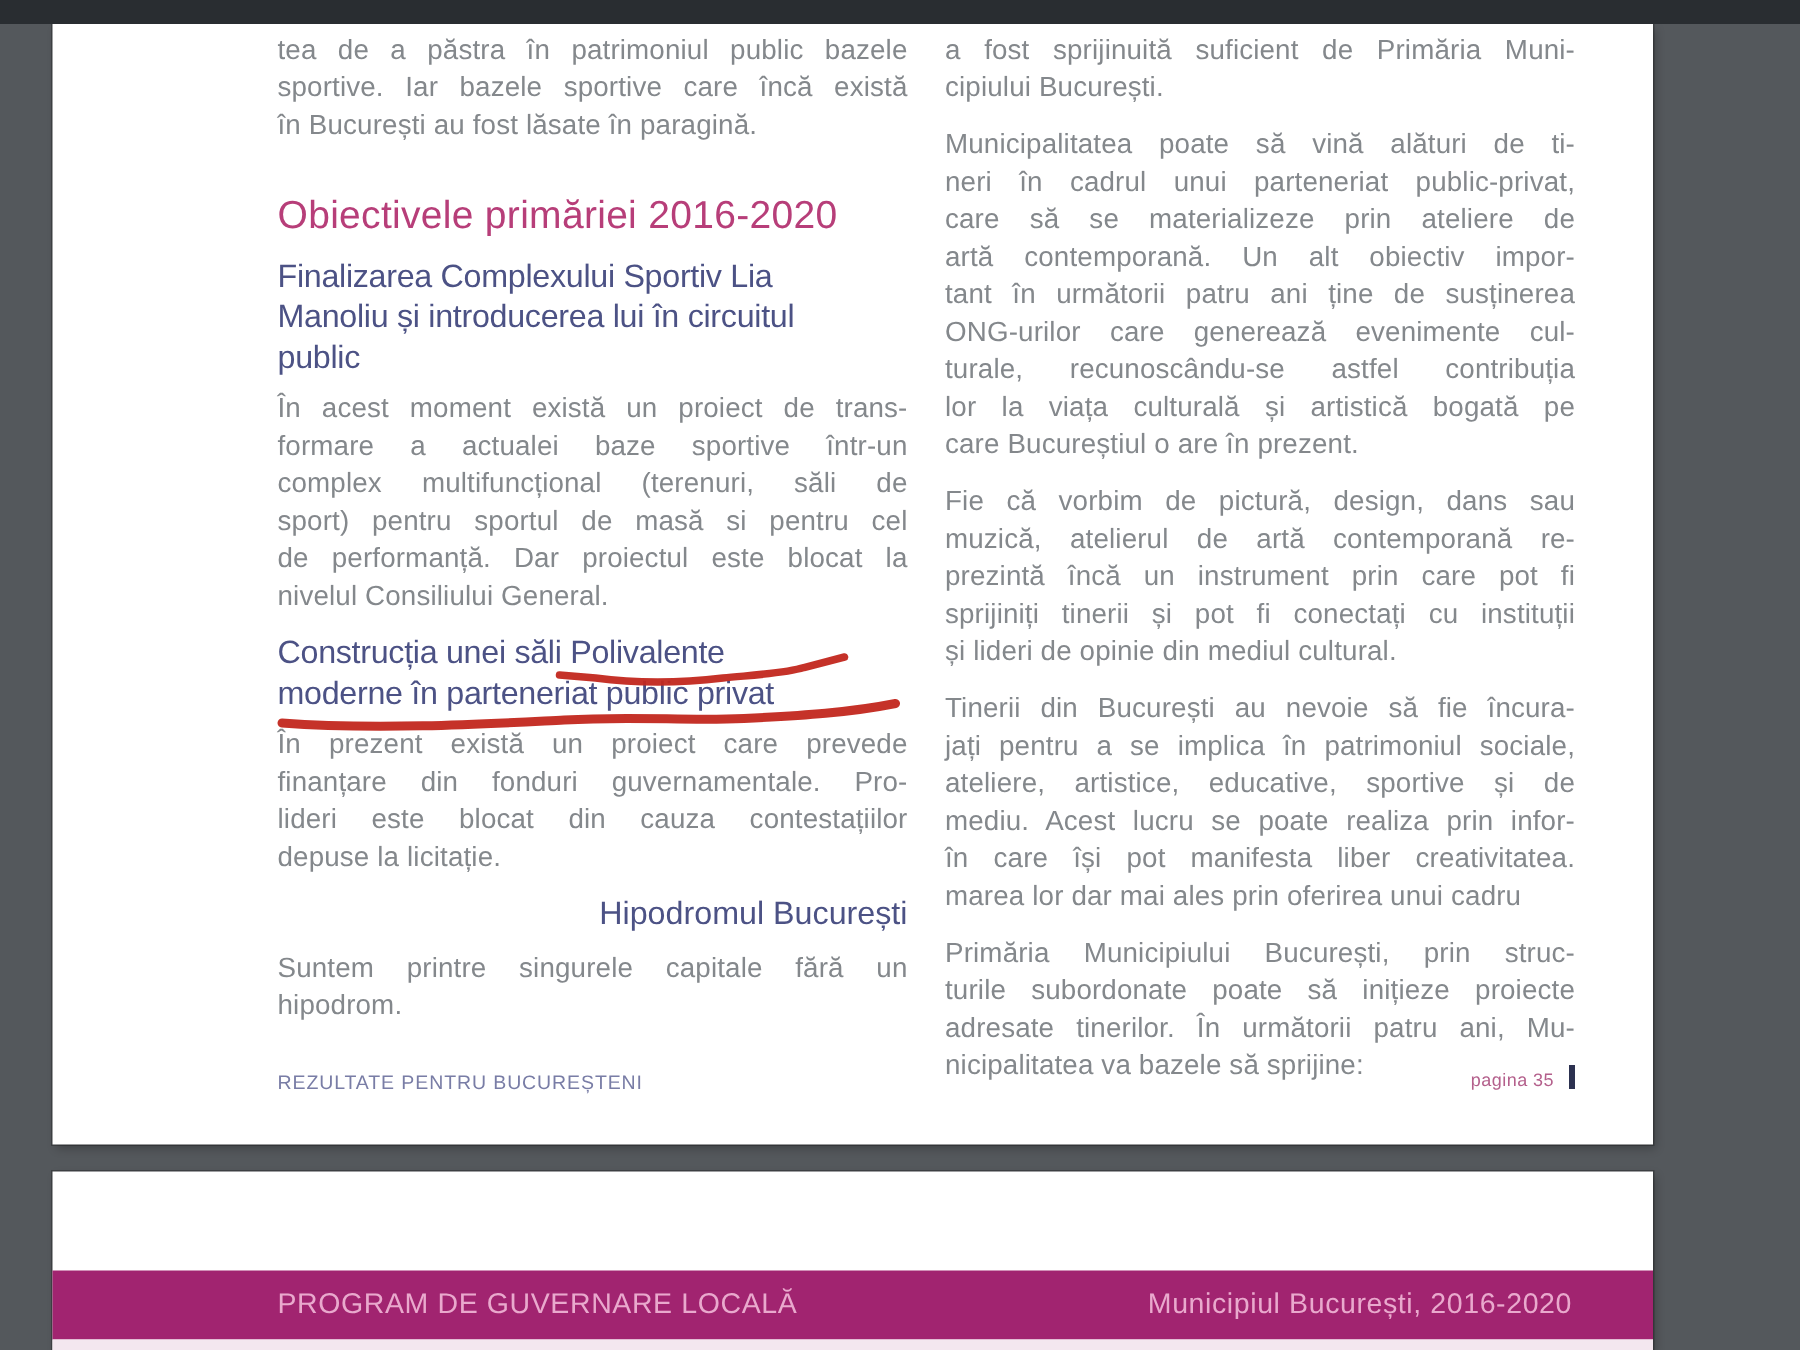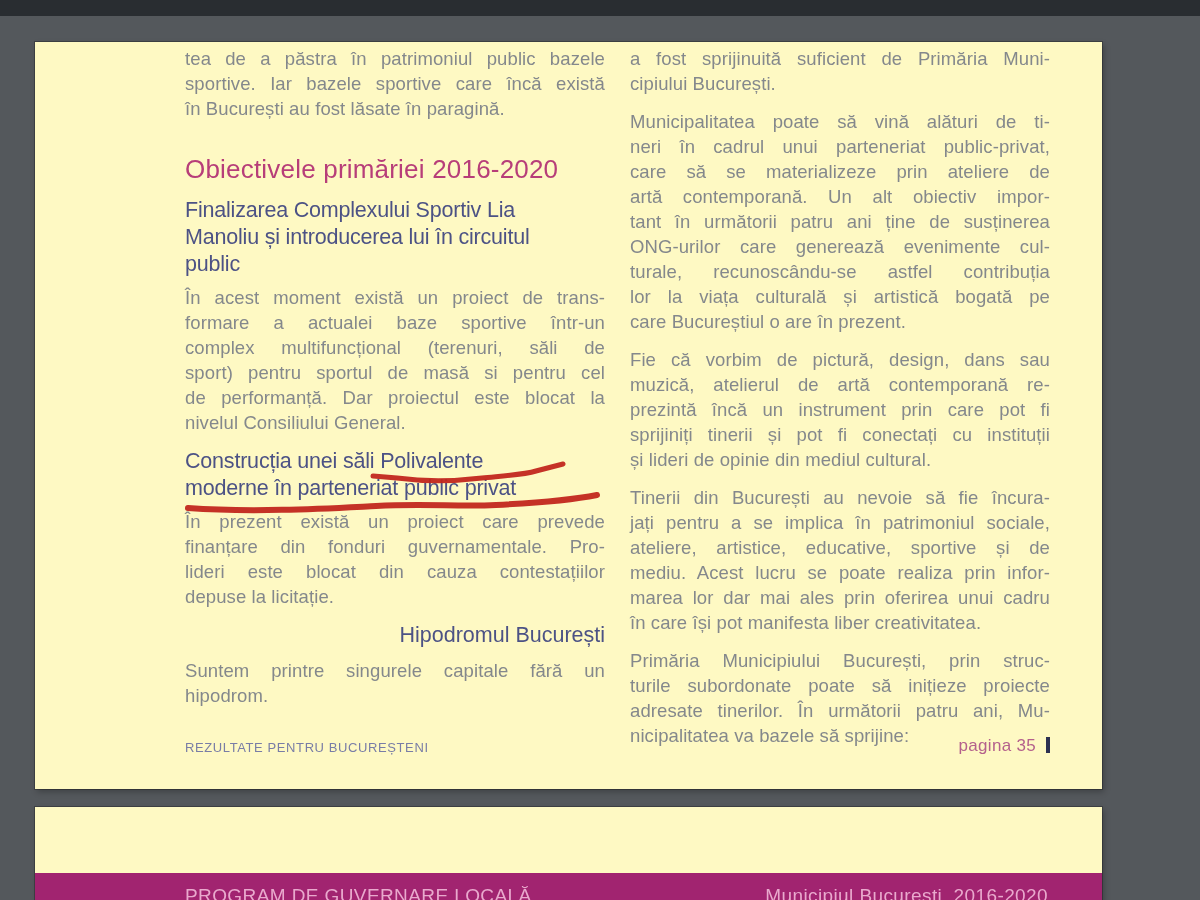--- a/index.html
+++ b/index.html
@@ -7,23 +7,22 @@
     width:1200px;height:900px;overflow:hidden;
     background:#54585c;
     font-family:"Liberation Sans","DejaVu Sans",sans-serif;
     position:relative;
   }
   .top-strip{
     position:absolute;left:0;top:0;width:1200px;height:16px;
     background:#292d31;z-index:5;
   }
   .page{
-    position:absolute;left:35px;background:#fef9c3;
+    position:absolute;left:35px;background:#ffffff;
     box-shadow:0 0 0 1px rgba(0,0,0,.25), 2px 3px 6px rgba(0,0,0,.25);
-    margin-top:26px;
   }
   .page1{top:16px;width:1067px;height:747px;}
   .page2{top:781px;width:1067px;height:119px;text-align:center;}
   .col{position:absolute;top:4px;width:420px;}
   .col-left{left:150px;}
   .col-right{left:595px;}
   .body-par{margin:0 0 13px 0;}
   .tline{
     height:25px;line-height:25px;font-size:18.5px;
     color:#84888c;white-space:nowrap;letter-spacing:0.1px;
@@ -42,21 +41,21 @@
   .head-single{
     margin:12px 0 9px 0;font-size:21.5px;color:#4c5285;
     line-height:27px;font-weight:400;white-space:nowrap;text-align:right;
   }
   .footer-left{
     position:absolute;left:150px;top:698px;
     font-size:13px;letter-spacing:0.6px;color:#797da6;
   }
   .footer-right{
     position:absolute;right:52px;top:694px;
-    font-size:17px;color:#b4608c;letter-spacing:0.3px;text-align:right;
+    font-size:12px;color:#b4608c;letter-spacing:0.3px;text-align:right;
   }
   .pagebar{
     display:inline-block;width:4px;height:16px;background:#2c3150;
     margin-left:10px;vertical-align:-2px;
   }
   .annot{position:absolute;left:0;top:0;pointer-events:none;z-index:3;}
   .banner{
     position:absolute;left:0;top:66px;width:1067px;height:46px;
     background:#a12470;color:#e9a9cd;line-height:46px;font-size:19px;
     letter-spacing:0.4px;
@@ -133,22 +132,22 @@
         <div class="tline">muzică, atelierul de artă contemporană re-</div>
         <div class="tline">prezintă încă un instrument prin care pot fi</div>
         <div class="tline">sprijiniți tinerii și pot fi conectați cu instituții</div>
         <div class="tline">și lideri de opinie din mediul cultural.</div>
       </div>
     <div class="body-par just">
         <div class="tline">Tinerii din București au nevoie să fie încura-</div>
         <div class="tline">jați pentru a se implica în patrimoniul sociale,</div>
         <div class="tline">ateliere, artistice, educative, sportive și de</div>
         <div class="tline">mediu. Acest lucru se poate realiza prin infor-</div>
+        <div class="tline">în care își pot manifesta liber creativitatea.</div>
         <div class="tline">marea lor dar mai ales prin oferirea unui cadru</div>
-        <div class="tline">în care își pot manifesta liber creativitatea.</div>
       </div>
     <div class="body-par just">
         <div class="tline">Primăria Municipiului București, prin struc-</div>
         <div class="tline">turile subordonate poate să inițieze proiecte</div>
         <div class="tline">adresate tinerilor. În următorii patru ani, Mu-</div>
         <div class="tline">nicipalitatea va bazele să sprijine:</div>
       </div>
   </div>
 
   <div class="footer-left">REZULTATE PENTRU BUCUREȘTENI</div>

